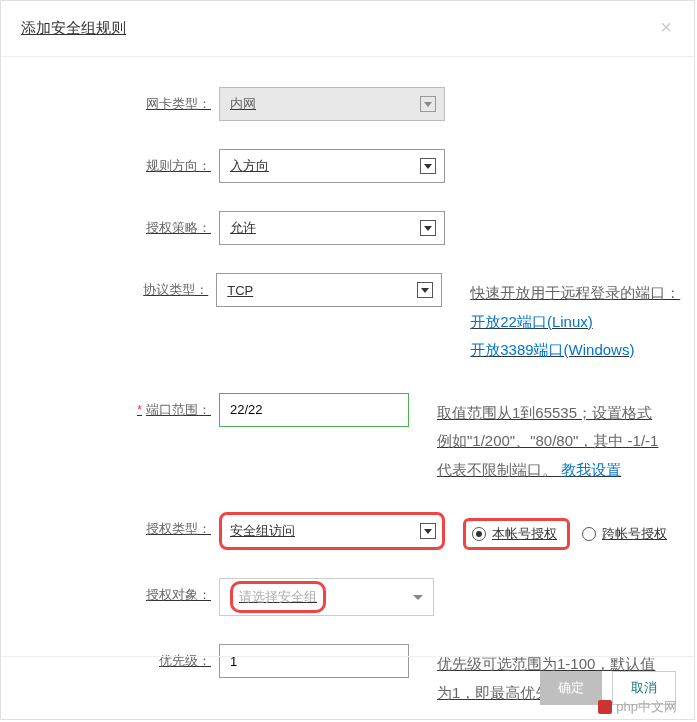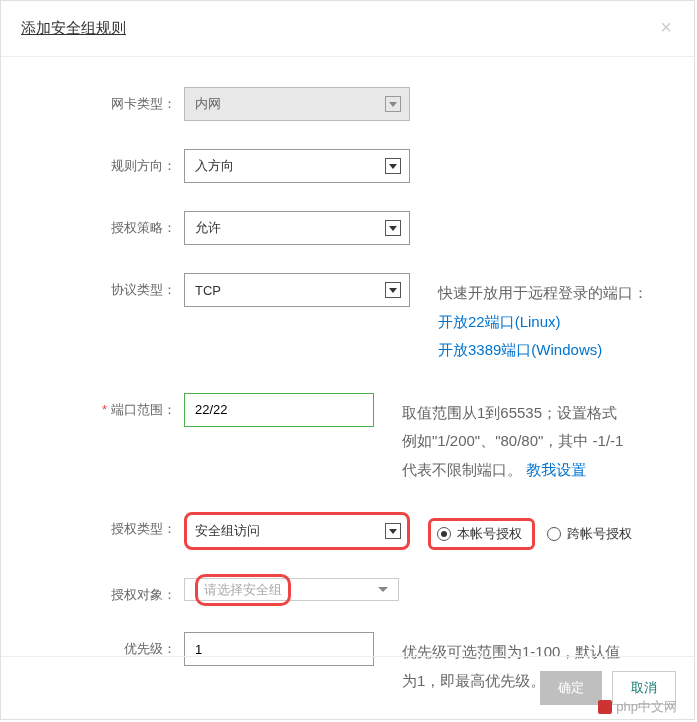--- a/index.html
+++ b/index.html
@@ -45,21 +45,22 @@
       line-height: 20px;
       text-align: center;
     }
     .form {
       padding: 30px 0 0 0;
     }
     .form-row {
       display: flex;
       align-items: flex-start;
       margin-bottom: 28px;
-      padding-left: 73px;
+      padding-left: 108px;
+      text-decoration: underline;
     }
     .form-label {
       width: 110px;
       text-align: right;
       color: #666;
       padding-top: 8px;
       padding-right: 8px;
       font-size: 13px;
     }
     .required-mark {
@@ -126,21 +127,21 @@
       border: 1px solid #4caf50;
       padding: 0 10px;
       font-size: 13px;
       outline: none;
     }
     .text-input.plain {
       border: 1px solid #999;
     }
     .placeholder-input {
       width: 215px;
-      height: 23px;
+      height: 38px;
       border: 1px solid #ccc;
       display: flex;
       align-items: center;
       justify-content: space-between;
       padding: 0 10px;
       position: relative;
     }
     .placeholder-text {
       border: 3px solid #e44;
       border-radius: 10px;

